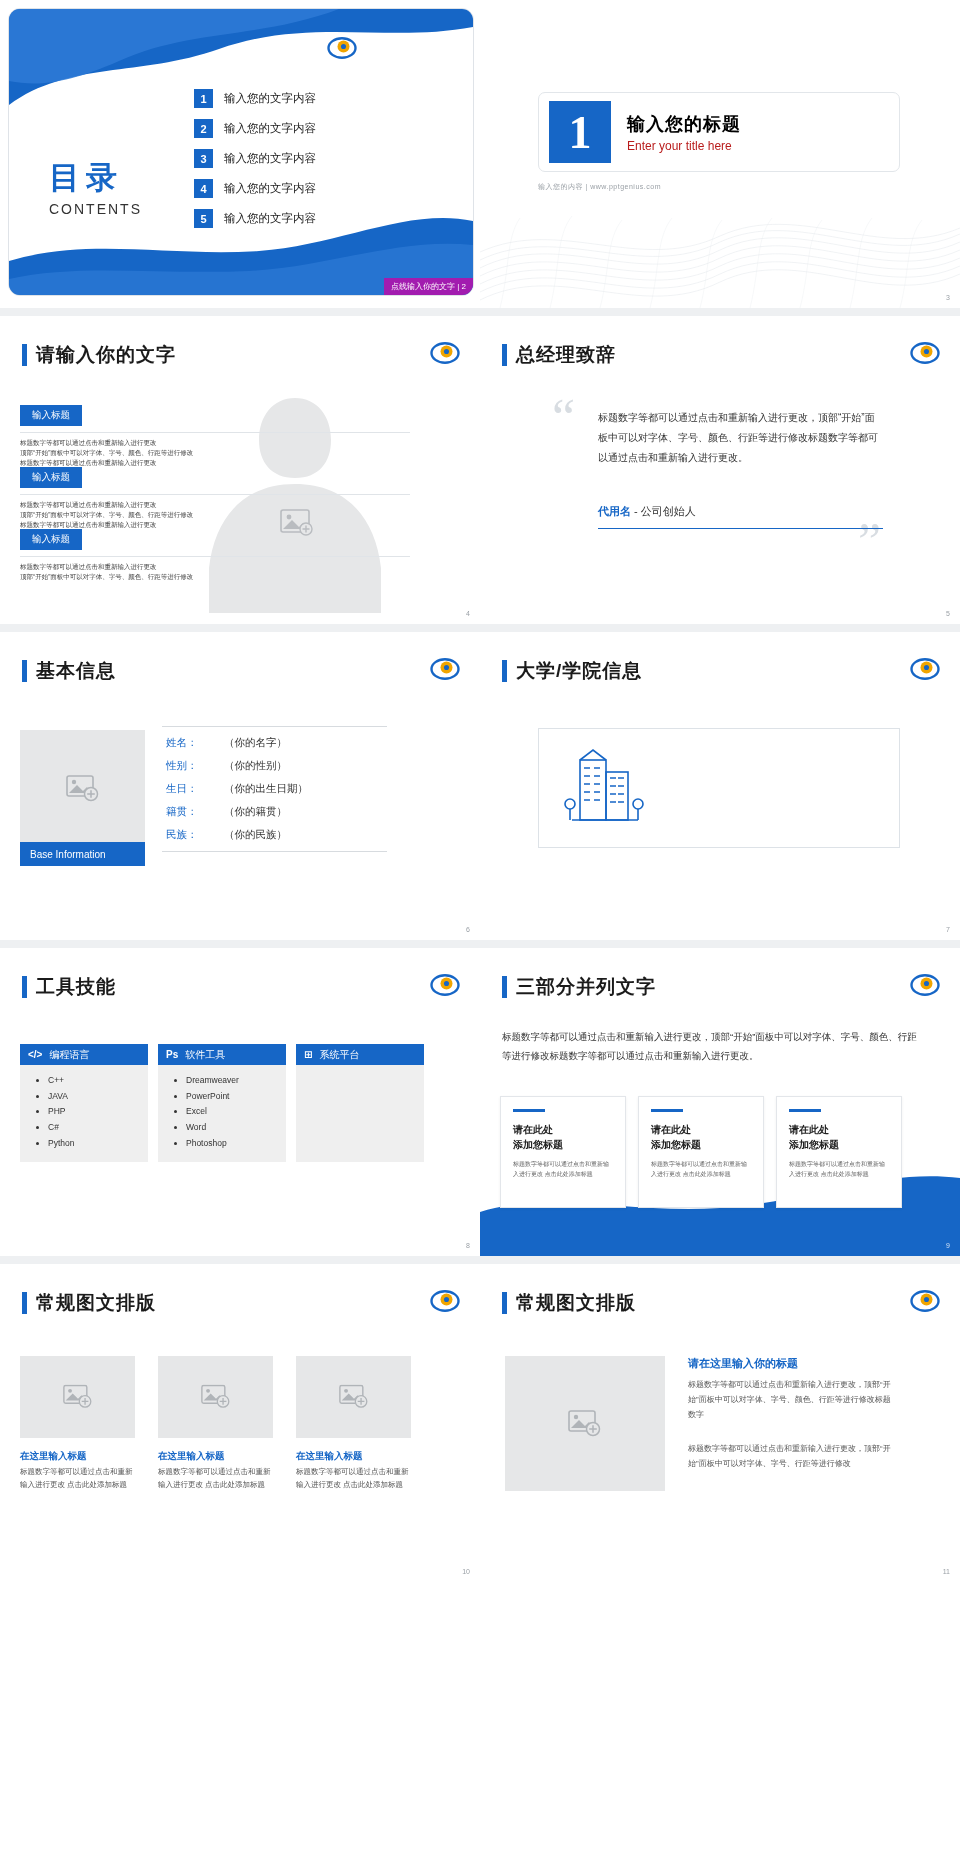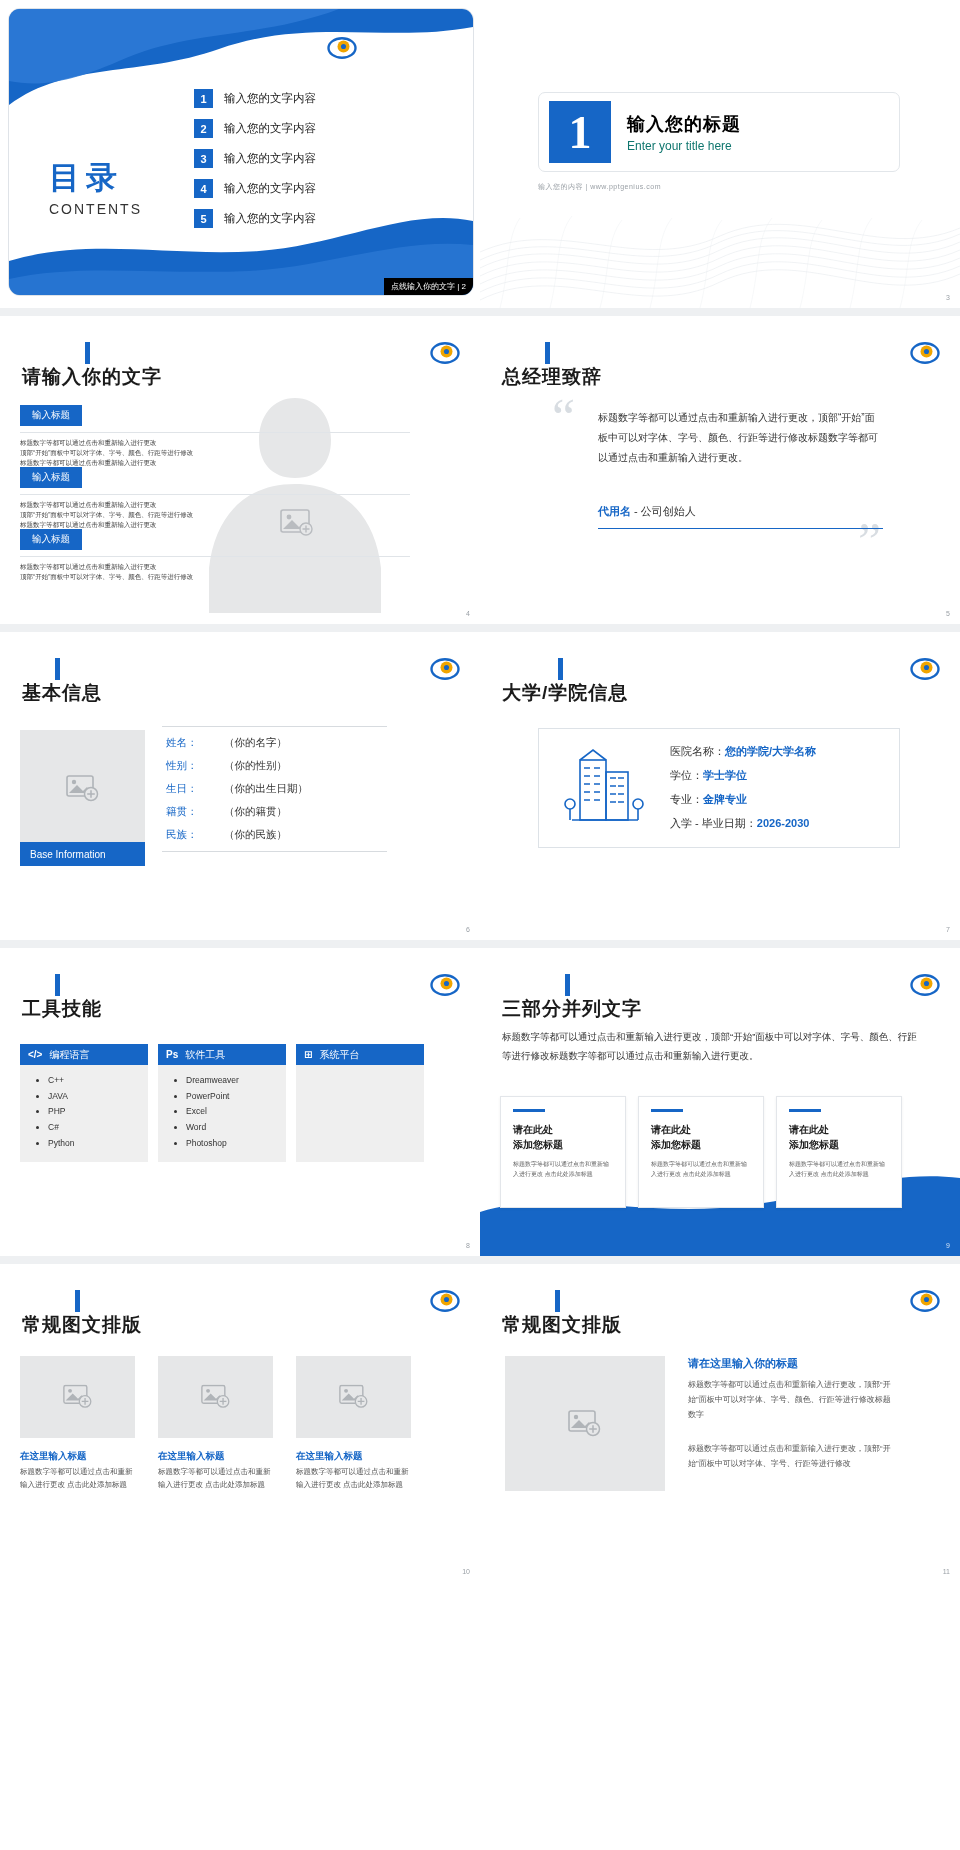--- a/index.html
+++ b/index.html
@@ -4,45 +4,45 @@
 <style>
   html,body{margin:0;padding:0;background:#ffffff;}
   body{width:960px;font-family:"Liberation Sans","DejaVu Sans",sans-serif;color:#333;}
   .deck{width:960px;display:flex;flex-wrap:wrap;}
   .slide{width:480px;height:308px;position:relative;background:#fff;overflow:hidden;box-sizing:border-box;}
   .slide.h318{height:318px;}
   .gap{width:960px;height:8px;background:#eef0f2;}
   .pg{position:absolute;right:10px;bottom:7px;font-size:7px;color:#9aa0a6;}
   .logo{position:absolute;width:30px;height:30px;}
   .logo svg{width:30px;height:30px;display:block;}
-  .secthead{position:absolute;left:22px;top:26px;display:flex;align-items:center;flex-direction:column;}
+  .secthead{position:absolute;left:22px;top:26px;display:flex;align-items:center;}
   .secthead .bar{width:5px;height:22px;background:#1666c6;margin-right:9px;}
   .secthead .tt{font-size:19px;font-weight:bold;color:#1b1b1b;letter-spacing:1px;}
   
   .s2{background:#fff;}
   .s2 .frame{position:absolute;left:8px;top:8px;width:464px;height:286px;border:1px solid #dfe3e8;border-radius:12px;overflow:hidden;background:#fff;}
   .s2 .wavetop{position:absolute;left:0;top:0;width:100%;height:120px;}
   .s2 .wavebot{position:absolute;left:0;bottom:0;width:100%;height:120px;}
   .s2 .cat{position:absolute;left:40px;top:120px;margin-top:28px;}
   .s2 .cat .cn{font-size:31px;font-weight:bold;color:#1666c6;letter-spacing:6px;}
   .s2 .cat .en{font-size:14px;color:#333;letter-spacing:2px;margin-top:2px;}
   .s2 .list{position:absolute;left:185px;top:80px;}
   .s2 .row{display:flex;align-items:center;margin-bottom:11px;}
   .s2 .num{width:19px;height:19px;background:#1666c6;color:#fff;font-size:11px;font-weight:bold;display:flex;align-items:center;justify-content:center;margin-right:11px;}
   .s2 .txt{font-size:11.5px;color:#222;}
-  .s2 .foot{position:absolute;right:0;bottom:0;height:17px;background:#000000;color:#fff;font-size:8px;display:flex;align-items:center;padding:0 7px;}
+  .s2 .foot{position:absolute;right:0;bottom:0;height:17px;background:#a21caf;color:#fff;font-size:8px;display:flex;align-items:center;padding:0 7px;}
   .s2 .logo{left:318px;top:24px;}
   
   .s3{background:#fff;}
   .s3 .mesh{position:absolute;left:0;bottom:0;width:100%;height:110px;opacity:.5;}
   .s3 .card{position:absolute;left:58px;top:92px;width:360px;height:78px;border:1px solid #e2e6ea;border-radius:7px;background:#fff;display:flex;align-items:center;}
   .s3 .bigno{width:62px;height:62px;background:#1666c6;color:#fff;font-size:46px;font-weight:bold;display:flex;align-items:center;justify-content:center;margin-left:10px;font-family:"Liberation Serif",serif;}
   .s3 .ct{margin-left:16px;}
   .s3 .ct .t1{font-size:18px;font-weight:bold;color:#000000;letter-spacing:1px;}
-  .s3 .ct .t2{font-size:12px;color:#0f766e;margin-top:3px;}
+  .s3 .ct .t2{font-size:12px;color:#b91c1c;margin-top:3px;}
   .s3 .sub{position:absolute;left:58px;top:182px;font-size:7px;color:#9aa0a6;letter-spacing:.5px;}
   
   .s4 .person{position:absolute;left:195px;top:72px;width:200px;height:225px;}
   .s4 .blk{position:absolute;left:20px;}
   .s4 .tag{display:inline-block;background:#1666c6;color:#fff;font-size:9.5px;padding:4px 12px;}
   .s4 .hl{width:390px;height:1px;background:#e0e4e8;margin:6px 0 5px;}
   .s4 .li{font-size:6.5px;color:#444;line-height:1.55;}
   .s4 .logo{left:430px;top:22px;}
   
   .s5 .qm{position:absolute;font-family:"Liberation Serif",serif;color:#d8dde2;font-size:52px;line-height:1;}
@@ -323,26 +323,20 @@
         <path d="M22,18 L35,8 L48,18"></path>
         <path d="M26,26 h6 M36,26 h6 M26,34 h6 M36,34 h6 M26,42 h6 M36,42 h6 M26,50 h6 M36,50 h6 M26,58 h6 M36,58 h6"></path>
         <path d="M52,36 h6 M60,36 h6 M52,44 h6 M60,44 h6 M52,52 h6 M60,52 h6 M52,60 h6 M60,60 h6"></path>
         <path d="M14,78 h66"></path>
         <circle cx="12" cy="62" r="5"></circle>
           <path d="M12,67 v11"></path>
         <circle cx="80" cy="62" r="5"></circle>
           <path d="M80,67 v11"></path>
       </g>
     </svg>
-    <div class="info">
-      <div class="ir"><span>医院名称：</span><b>您的学院/大学名称</b></div>
-      <div class="ir"><span>学位：</span><b>学士学位</b></div>
-      <div class="ir"><span>专业：</span><b>金牌专业</b></div>
-      <div class="ir"><span>入学 - 毕业日期：</span><b>2026-2030</b></div>
-    </div>
     <div class="pg">7</div>
   </div>
 
   <div class="gap"></div>
 
   <div class="slide s8">
     <div class="secthead">
       <div class="bar"></div>
       <div class="tt">工具技能</div>
     </div>

